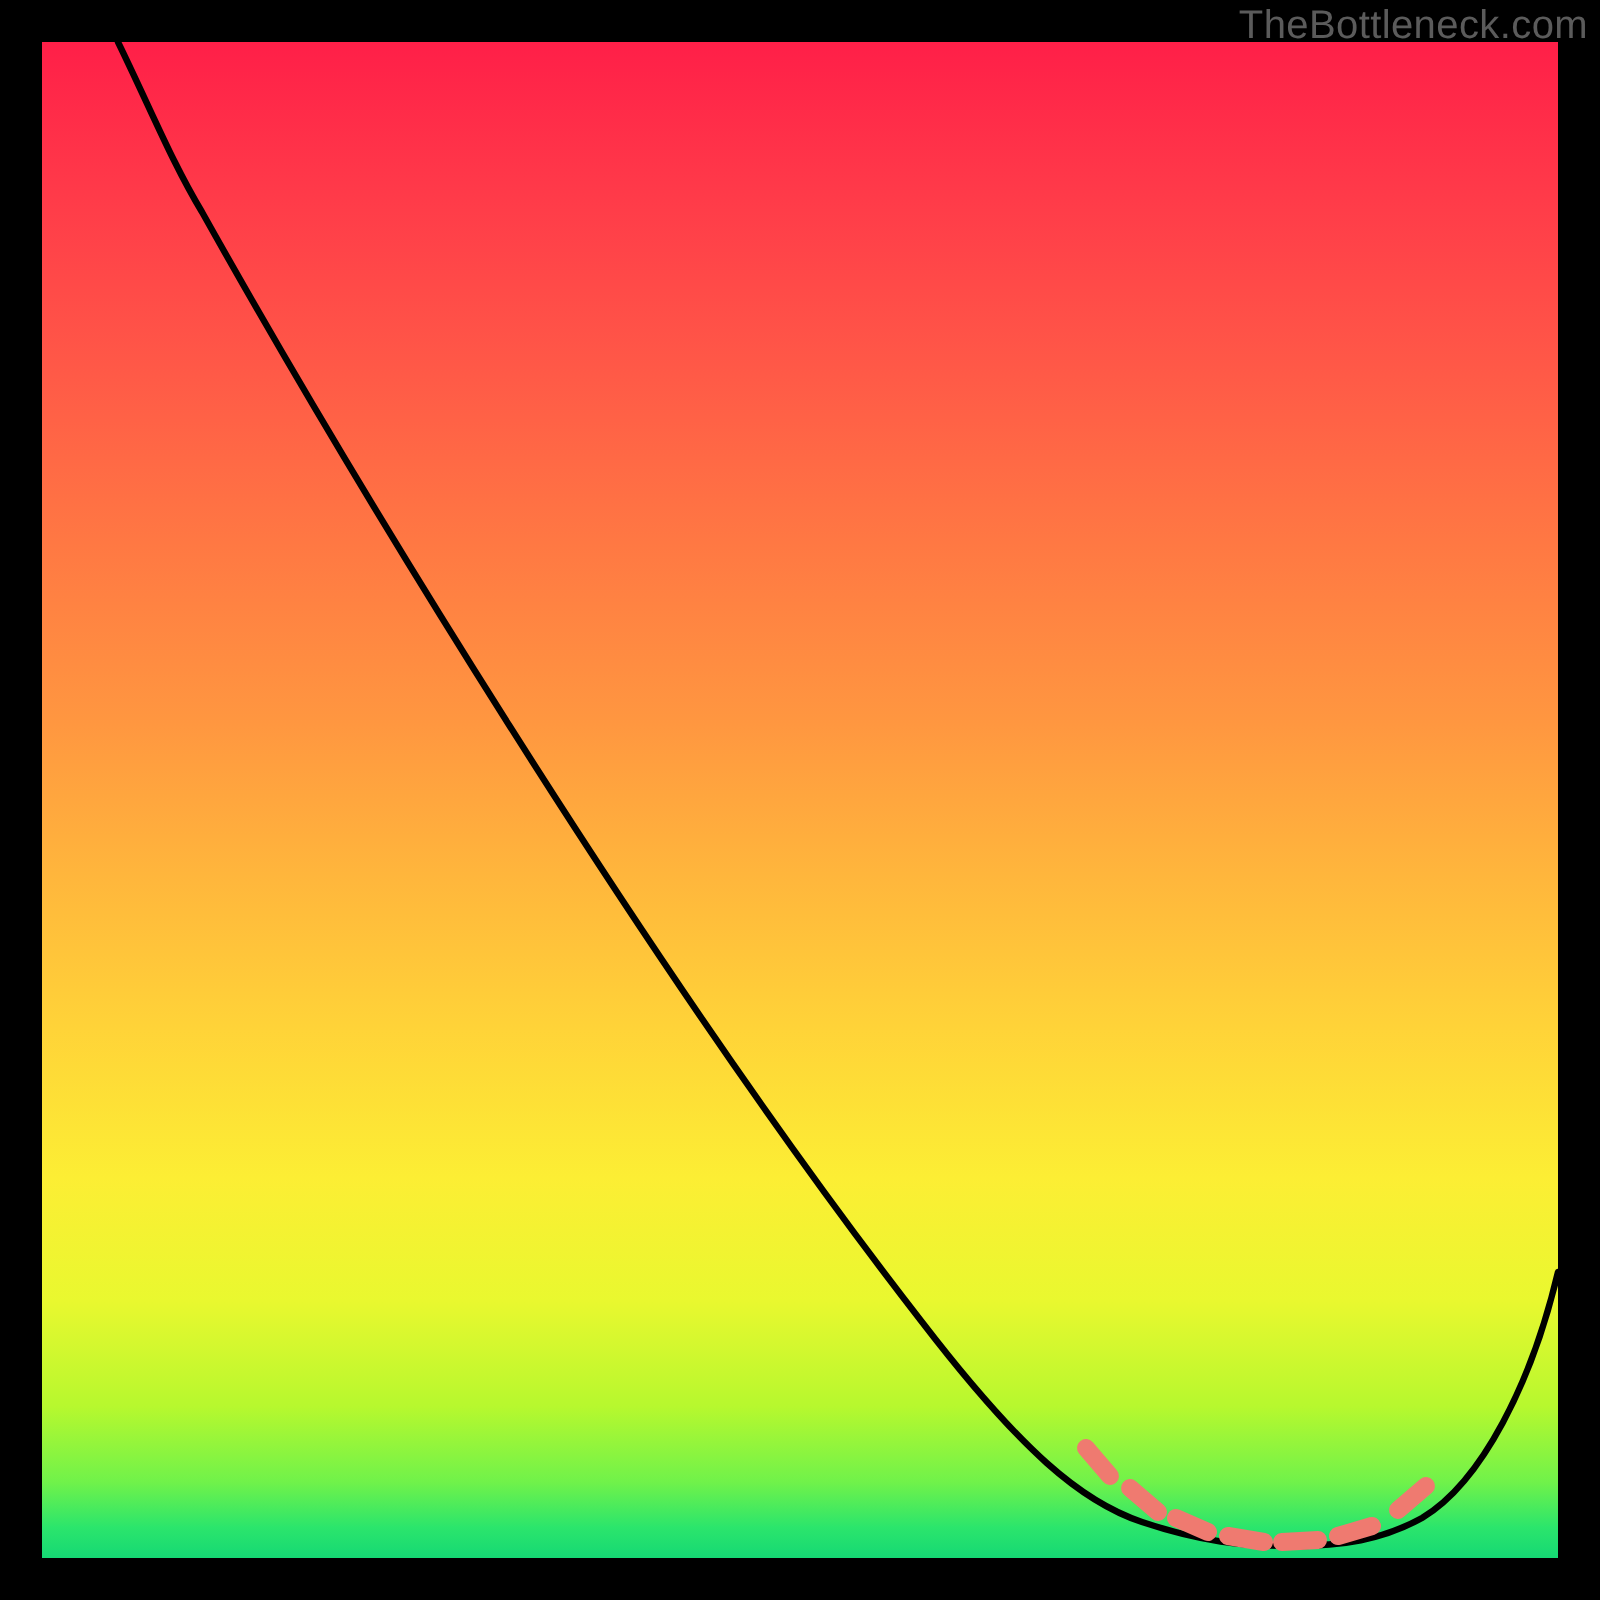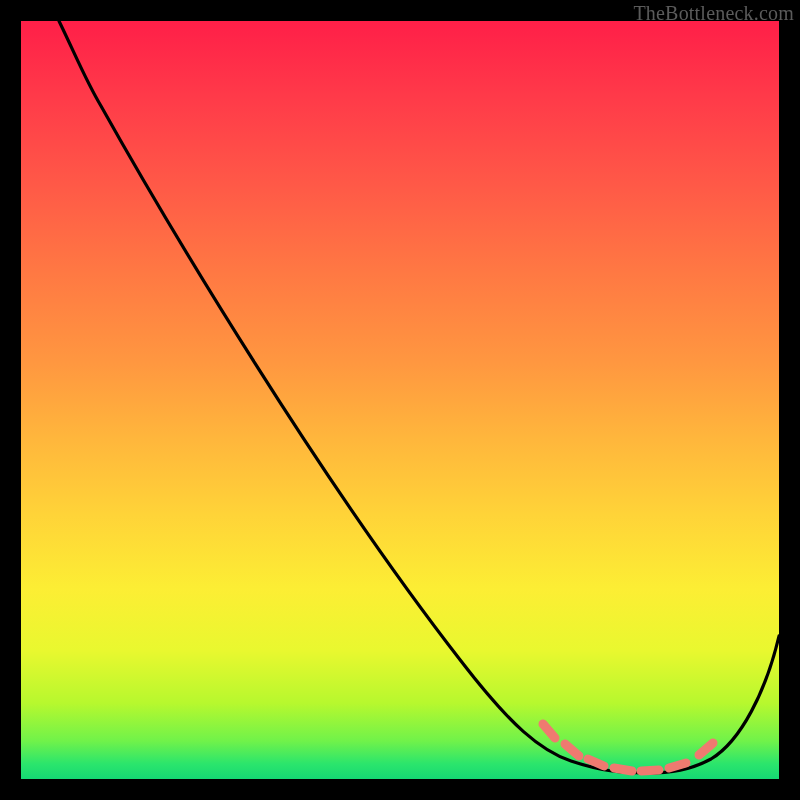--- a/index.html
+++ b/index.html
@@ -51,21 +51,20 @@
     height: 100%;
   }
   .watermark {
     position: absolute;
     top: 2px;
     right: 6px;
     color: #5b5b5b;
     font-size: 20px;
     font-weight: 400;
     letter-spacing: 0.2px;
-    font-family: Liberation Serif, serif;
   }
 </style>
 </head>
 <body>
 
 <div class="frame">
   <div class="plot">
     <div class="gradient"></div>
     <svg class="curve-svg" viewBox="0 0 758 758" preserveAspectRatio="none">
 

